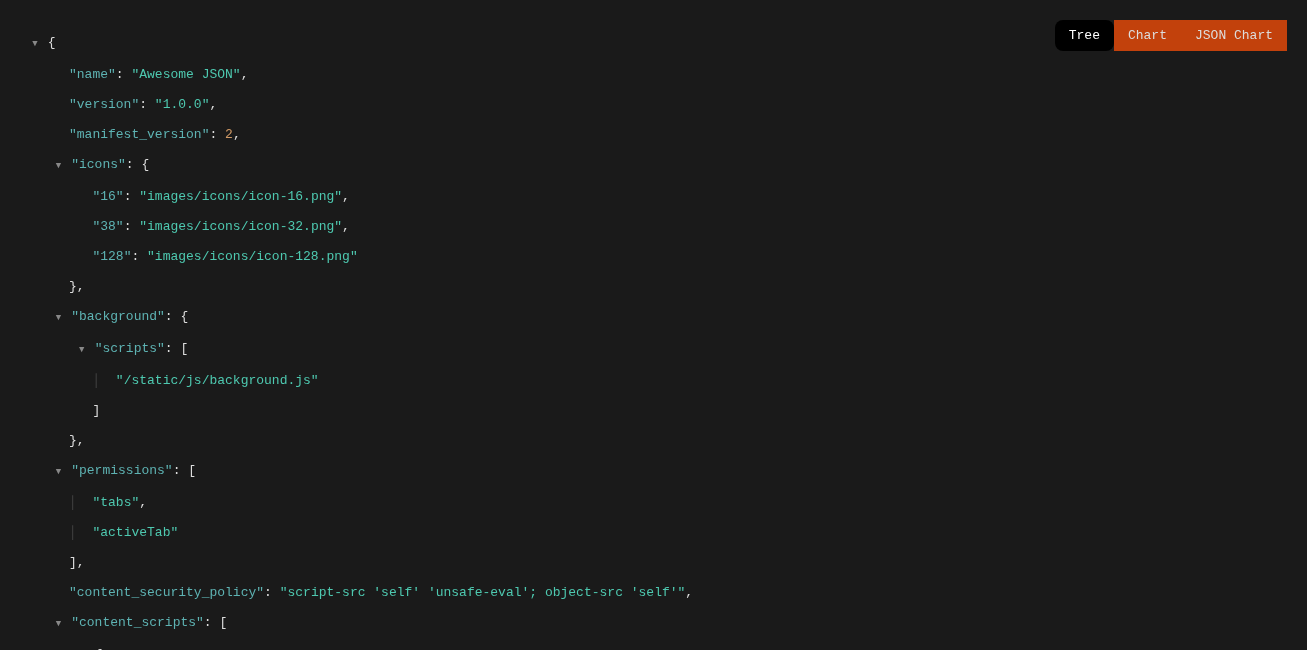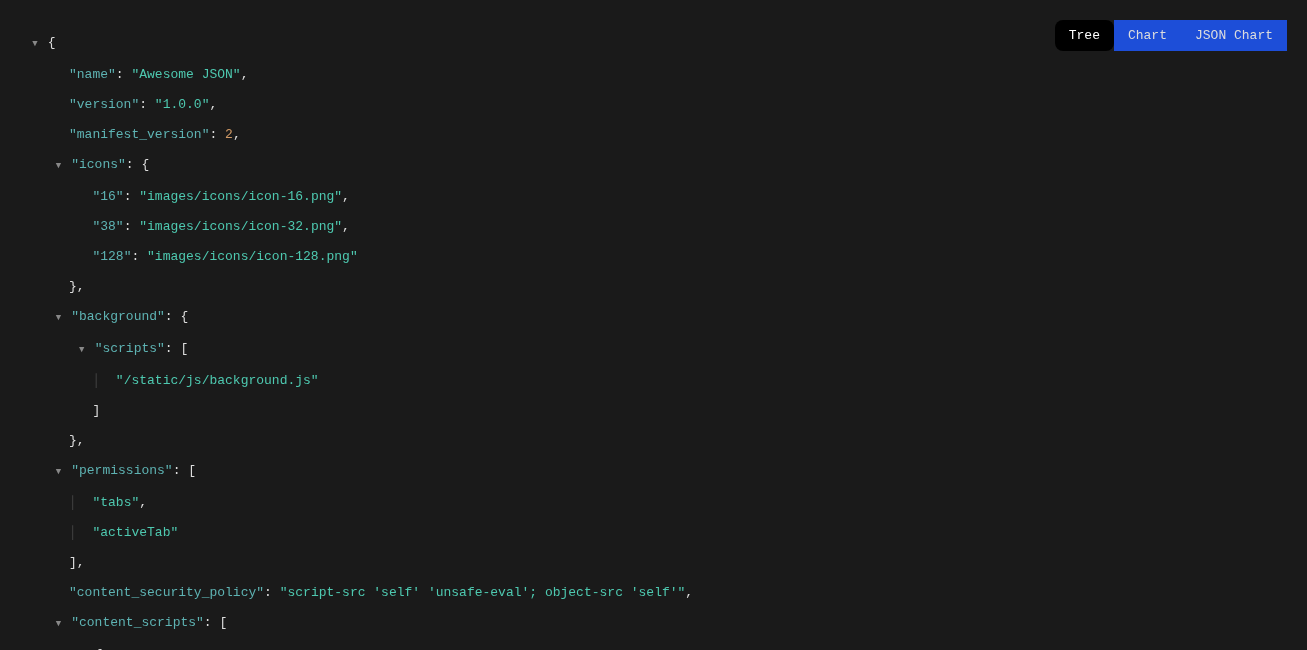--- a/index.html
+++ b/index.html
@@ -16,21 +16,21 @@
   .view-tabs {
     position: absolute;
     top: 20px;
     right: 20px;
     display: flex;
     gap: 0;
     z-index: 10;
   }
   .view-tab {
     padding: 8px 14px;
-    background: #1d4ed8;
+    background: #c2410c;
     color: #ddd;
     border: none;
     cursor: pointer;
     font-size: 13px;
     font-family: inherit;
   }
   .view-tab.active {
     background: #000000;
     color: #fff;
     border-radius: 8px;

